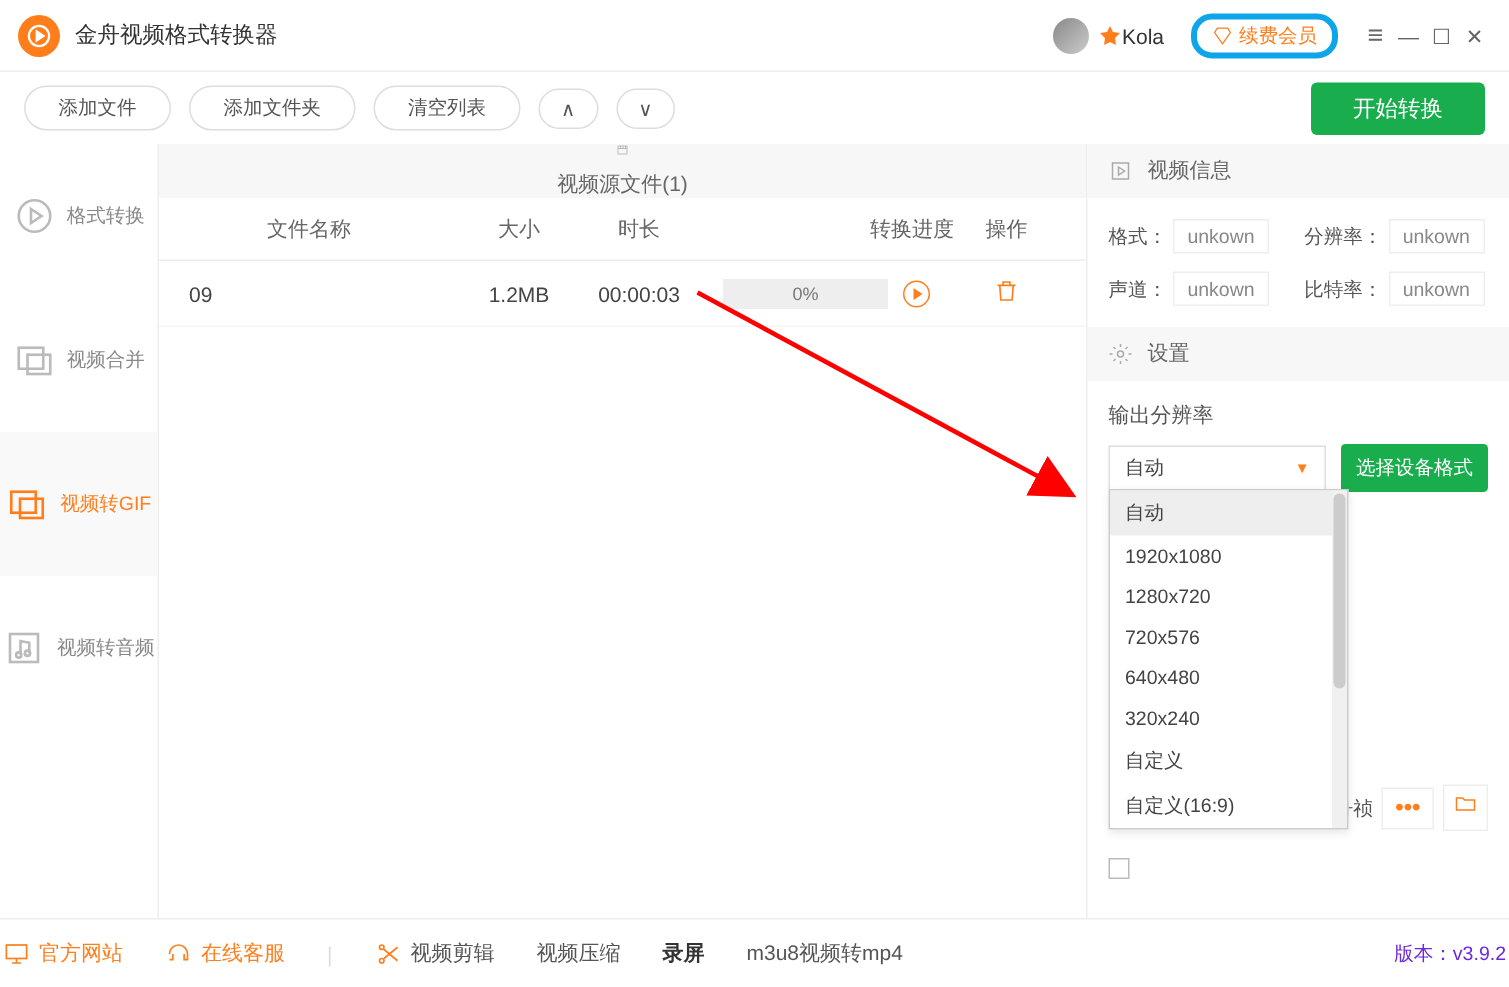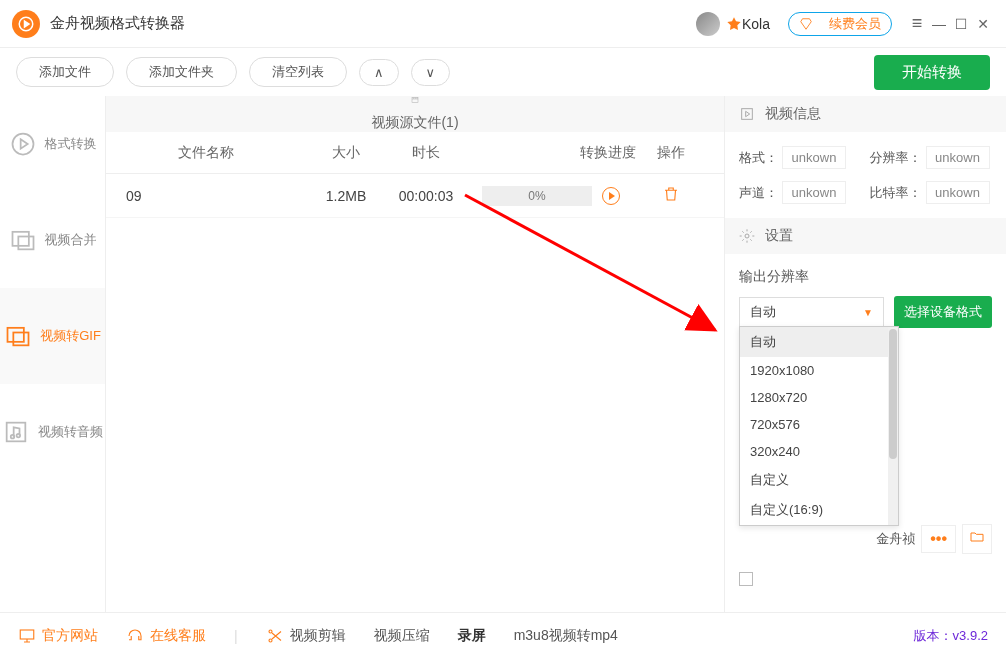--- a/index.html
+++ b/index.html
@@ -6,21 +6,21 @@
 body { width: 1006px; height: 658px; background: #fff; position: relative; overflow: hidden; }
 
 
 .titlebar { height: 48px; display: flex; align-items: center; padding: 0 12px; border-bottom: 1px solid #eee; }
 .app-logo { width: 28px; height: 28px; border-radius: 50%; background: #ff7e1b; display: flex; align-items: center; justify-content: center; margin-right: 10px; }
 .app-logo svg { width: 18px; height: 18px; }
 .app-title { font-size: 15px; color: #333; flex: 0 0 auto; }
 .titlebar-spacer { flex: 1; }
 .user-avatar { width: 24px; height: 24px; border-radius: 50%; background: linear-gradient(135deg,#888,#ccc); margin-right: 6px; }
 .user-name { font-size: 14px; color: #333; margin-right: 18px; }
-.renew-btn { display: flex; align-items: center; gap: 16px; border: 1px solid #0ea5e9; color: #ff7e1b; border-radius: 14px; padding: 2px 10px; font-size: 13px; margin-right: 14px; cursor: pointer; }
+.renew-btn { display: flex; align-items: center; gap: 4px; border: 4px solid #0ea5e9; color: #ff7e1b; border-radius: 14px; padding: 2px 10px; font-size: 13px; margin-right: 14px; cursor: pointer; }
 .renew-btn svg { width: 14px; height: 14px; }
 .win-ctrl { width: 22px; text-align: center; color: #666; font-size: 14px; cursor: pointer; }
 .win-ctrl.menu { font-size: 18px; }
 
 
 .toolbar { height: 48px; display: flex; align-items: center; padding: 0 16px; gap: 12px; }
 .tbtn { border: 1px solid #ddd; border-radius: 16px; padding: 5px 22px; font-size: 13px; color: #555; background: #fff; cursor: pointer; }
 .tbtn.arrow { padding: 5px 14px; }
 .toolbar-spacer { flex: 1; }
 .start-btn { background: #19ad4e; color: #fff; border: none; border-radius: 4px; padding: 8px 28px; font-size: 15px; cursor: pointer; }
@@ -78,21 +78,21 @@
 .more-btn { border: 1px solid #eee; padding: 4px 8px; color: #ff7e1b; font-weight: bold; cursor: pointer; }
 .folder-btn { border: 1px solid #eee; padding: 4px 6px; cursor: pointer; }
 .folder-btn svg { width: 16px; height: 16px; }
 .shutdown-row { position: absolute; bottom: 26px; left: 14px; display: flex; align-items: center; gap: 8px; font-size: 14px; color: #555; }
 .checkbox { width: 14px; height: 14px; border: 1px solid #bbb; cursor: pointer; }
 
 
 .arrow-svg { position: absolute; left: 460px; top: 190px; pointer-events: none; z-index: 20; }
 
 
-.footer { position: absolute; bottom: 0; left: 0; right: 0; height: 46px; border-top: 1px solid #eee; display: flex; align-items: center; padding: 0 18px; gap: 28px; font-size: 14px; color: #555; }
+.footer { position: absolute; bottom: 0; left: 0; right: 0; height: 46px; border-top: 1px solid #eee; display: flex; align-items: center; padding: 0 2px; gap: 28px; font-size: 14px; color: #555; }
 .footer .link { display: flex; align-items: center; gap: 6px; cursor: pointer; }
 .footer .link.orange { color: #ff7e1b; }
 .footer .link svg { width: 18px; height: 18px; }
 .footer-spacer { flex: 1; }
 .version { color: #6d28d9; font-size: 13px; }
 .fdiv { color: #ddd; }
 .bold { font-weight: bold; color: #333; }
 </style>
 </head>
 <body>
@@ -239,20 +239,21 @@
           <span>自动</span>
           <span class="caret">▼</span>
         </div>
         <button class="device-btn">选择设备格式</button>
       </div>
       <div class="dropdown">
         <div class="opt sel">自动</div>
         <div class="opt">1920x1080</div>
         <div class="opt">1280x720</div>
         <div class="opt">720x576</div>
+        <div class="opt">640x480</div>
         <div class="opt">320x240</div>
         <div class="opt">自定义</div>
         <div class="opt">自定义(16:9)</div>
         <div class="dropdown-scroll">
             <div class="dropdown-scroll-thumb"></div>
           </div>
       </div>
       <div class="extra-row">
         <span class="jz-text">金舟祯</span>
         <span class="more-btn">•••</span>

